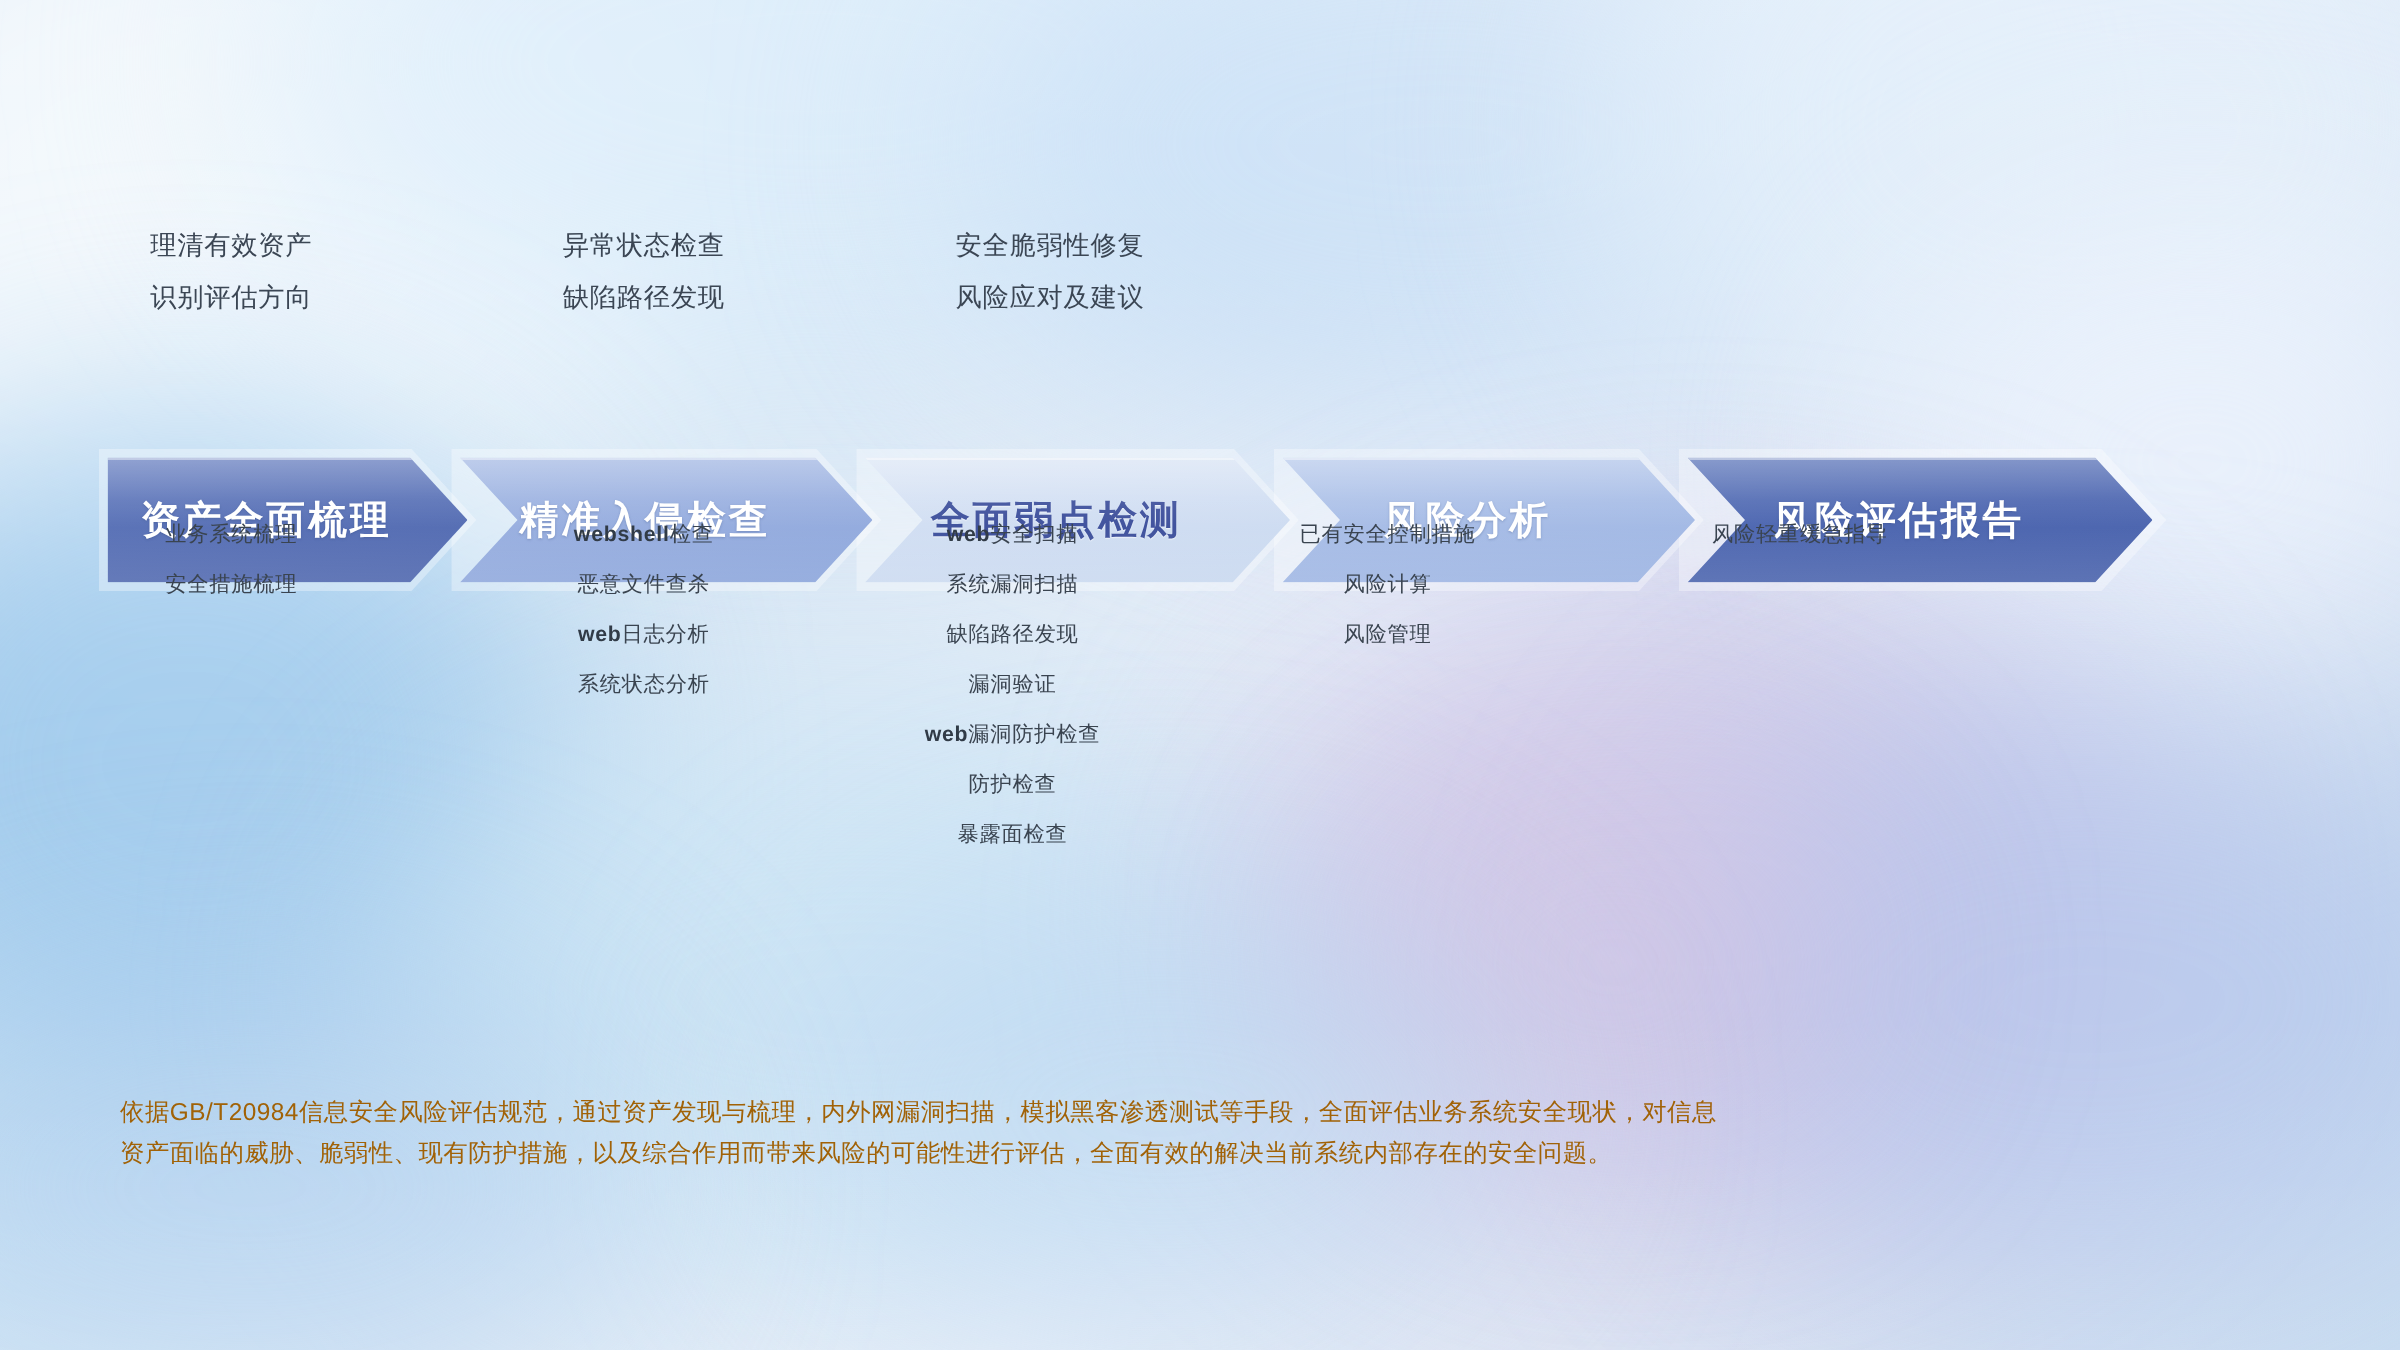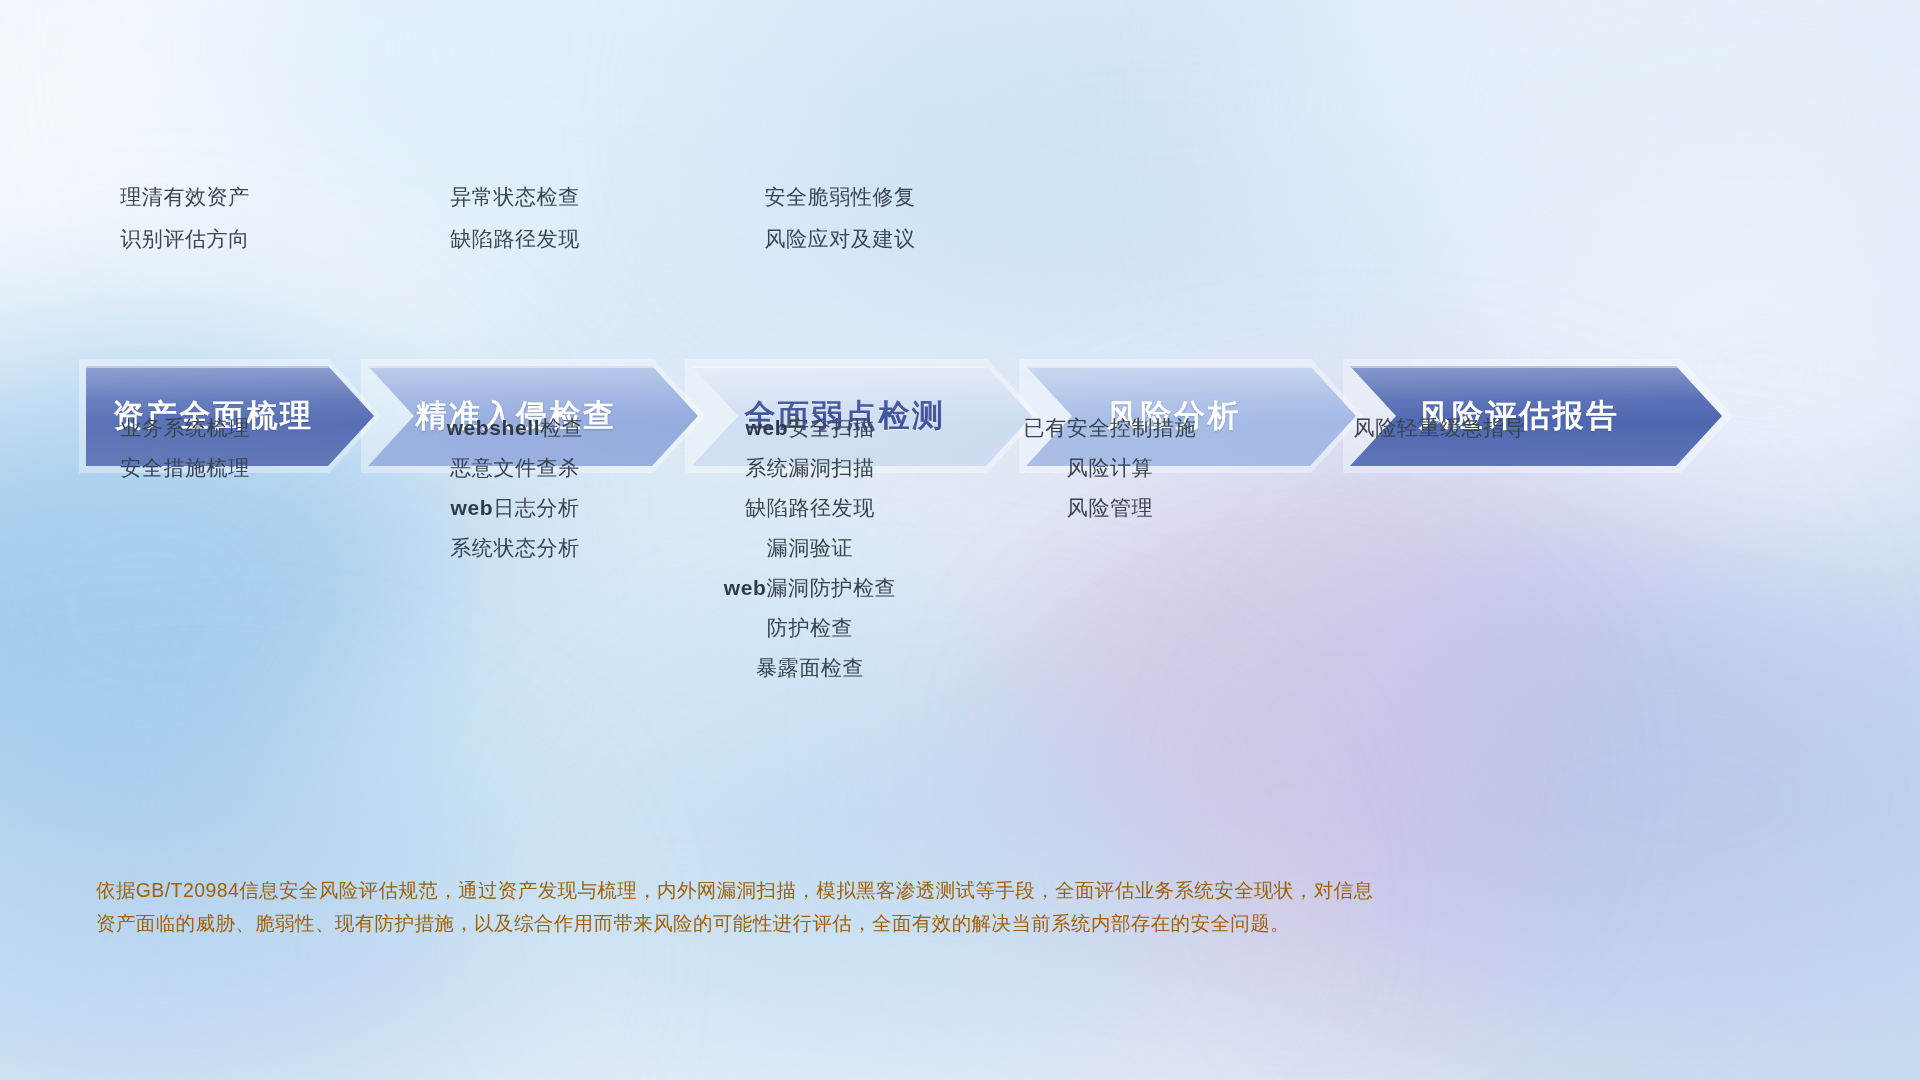--- a/index.html
+++ b/index.html
@@ -50,21 +50,21 @@
   .c2 { width:290px; }
   .c3 { width:300px; }
   .c4 { width:300px; }
   .c5 { width:380px; margin-left:-10px;text-align:right; }
 
   .titem {
     font-size:21px; color:#3b4654; line-height:42px;
     letter-spacing:.6px; white-space:nowrap;
   }
   .bitem {
-    font-size:21px; color:#3a4450; line-height:40px;
+    font-size:17px; color:#3a4450; line-height:40px;
     letter-spacing:.6px; white-space:nowrap;
   }
   .bitem b { font-weight:700; color:#313b47; }
 
   
   #banner { position:absolute; left:86px; top:366px; width:1760px; height:100px; }
   .arrow {
     position:absolute; top:0; height:100px;
     display:flex; align-items:center; justify-content:center;
     clip-path:polygon(0 0, calc(100% - 46px) 0, 100% 50%, calc(100% - 46px) 100%, 0 100%);

